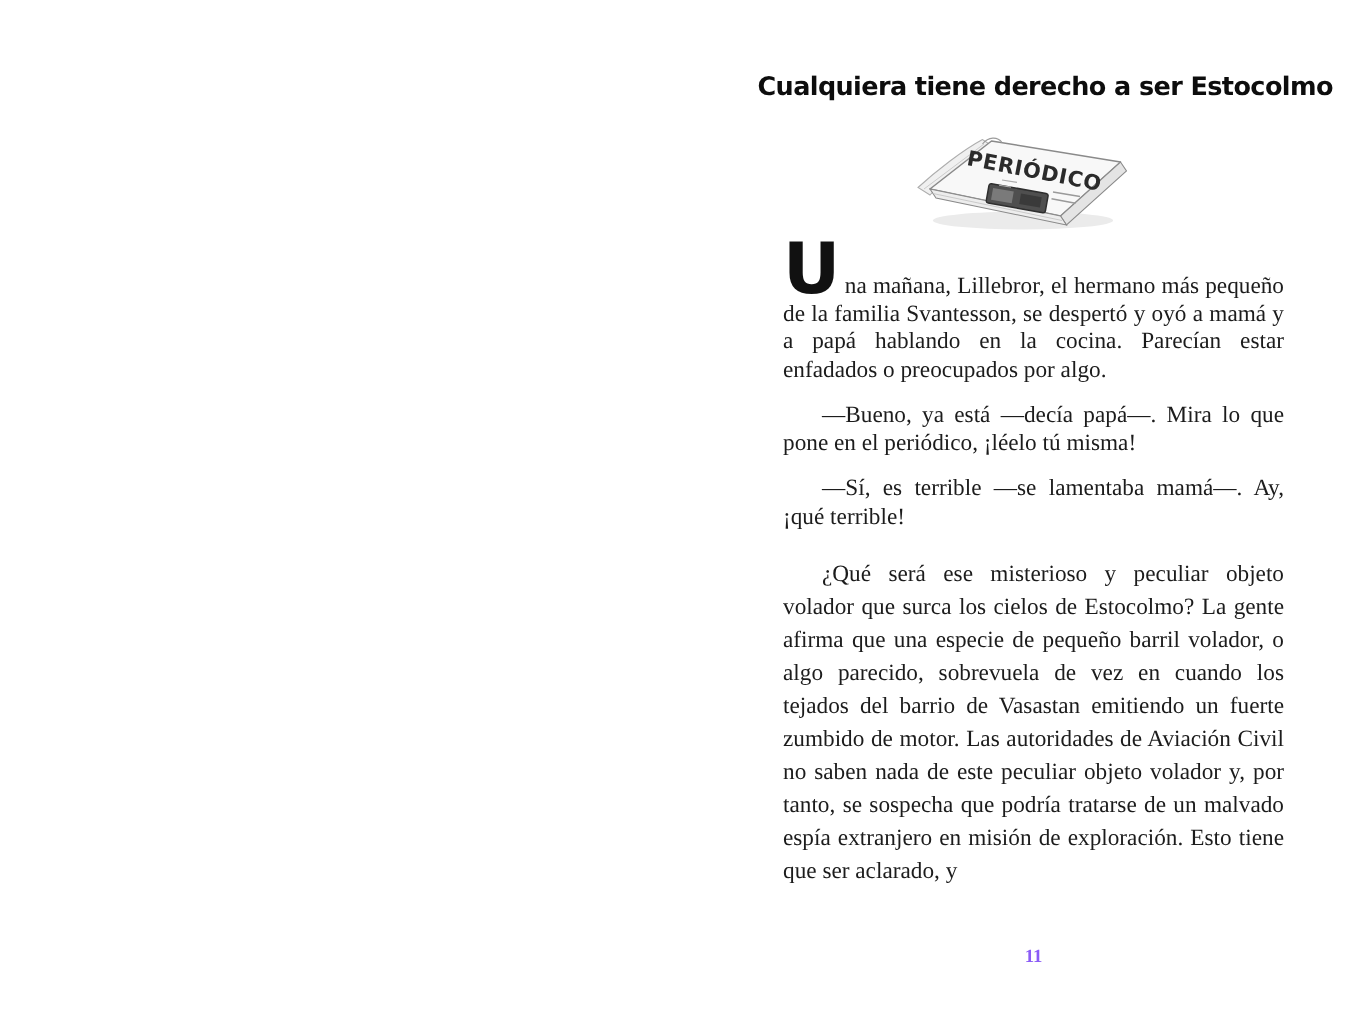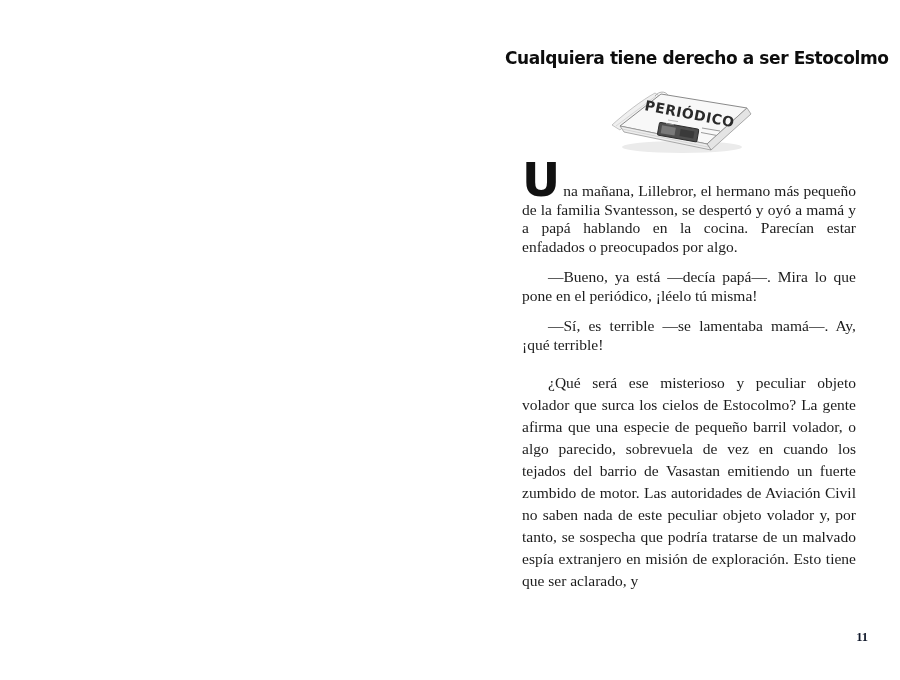--- a/index.html
+++ b/index.html
@@ -79,25 +79,25 @@
   .quote {
     margin-top: 18px !important;
     line-height: 22px;
     text-indent: 26px;
   }
   .page-number {
     position: absolute;
     left: 510px;
     top: 630px;
     width: 358px;
-    text-align: right;
+    text-align: center;
     font-family: "Liberation Serif", serif;
     font-weight: bold;
     font-size: 12.5px;
-    color: #0f172a;
+    color: #8b5cf6;
   }
 </style>
 </head>
 <body>
 
 <div class="spread">
 
   <div class="left-page"></div>
 
   <div class="right-page"></div>

